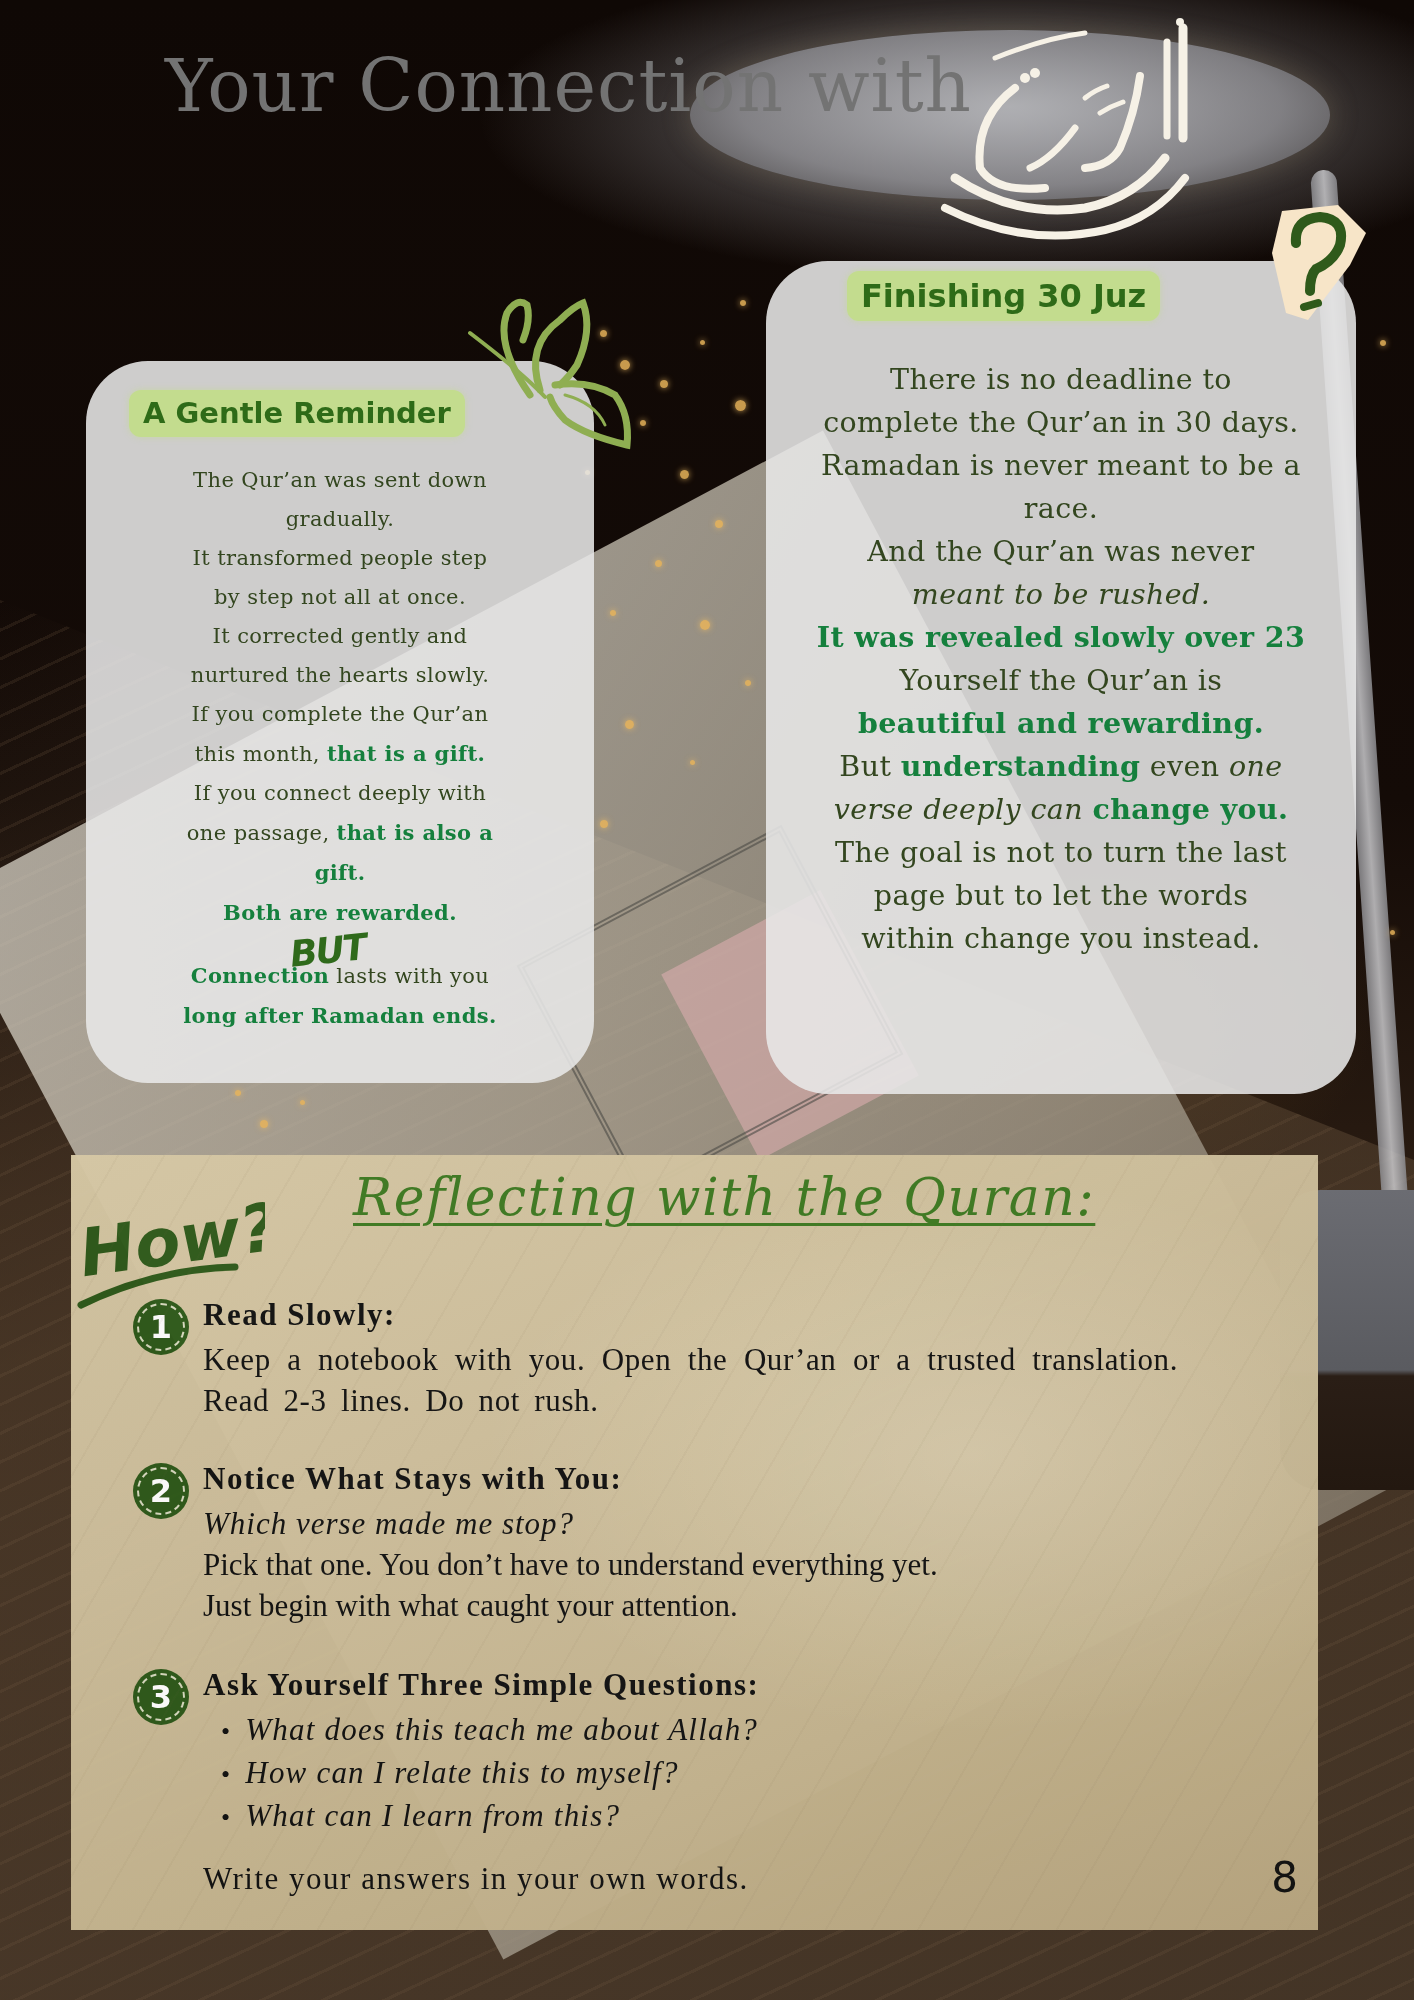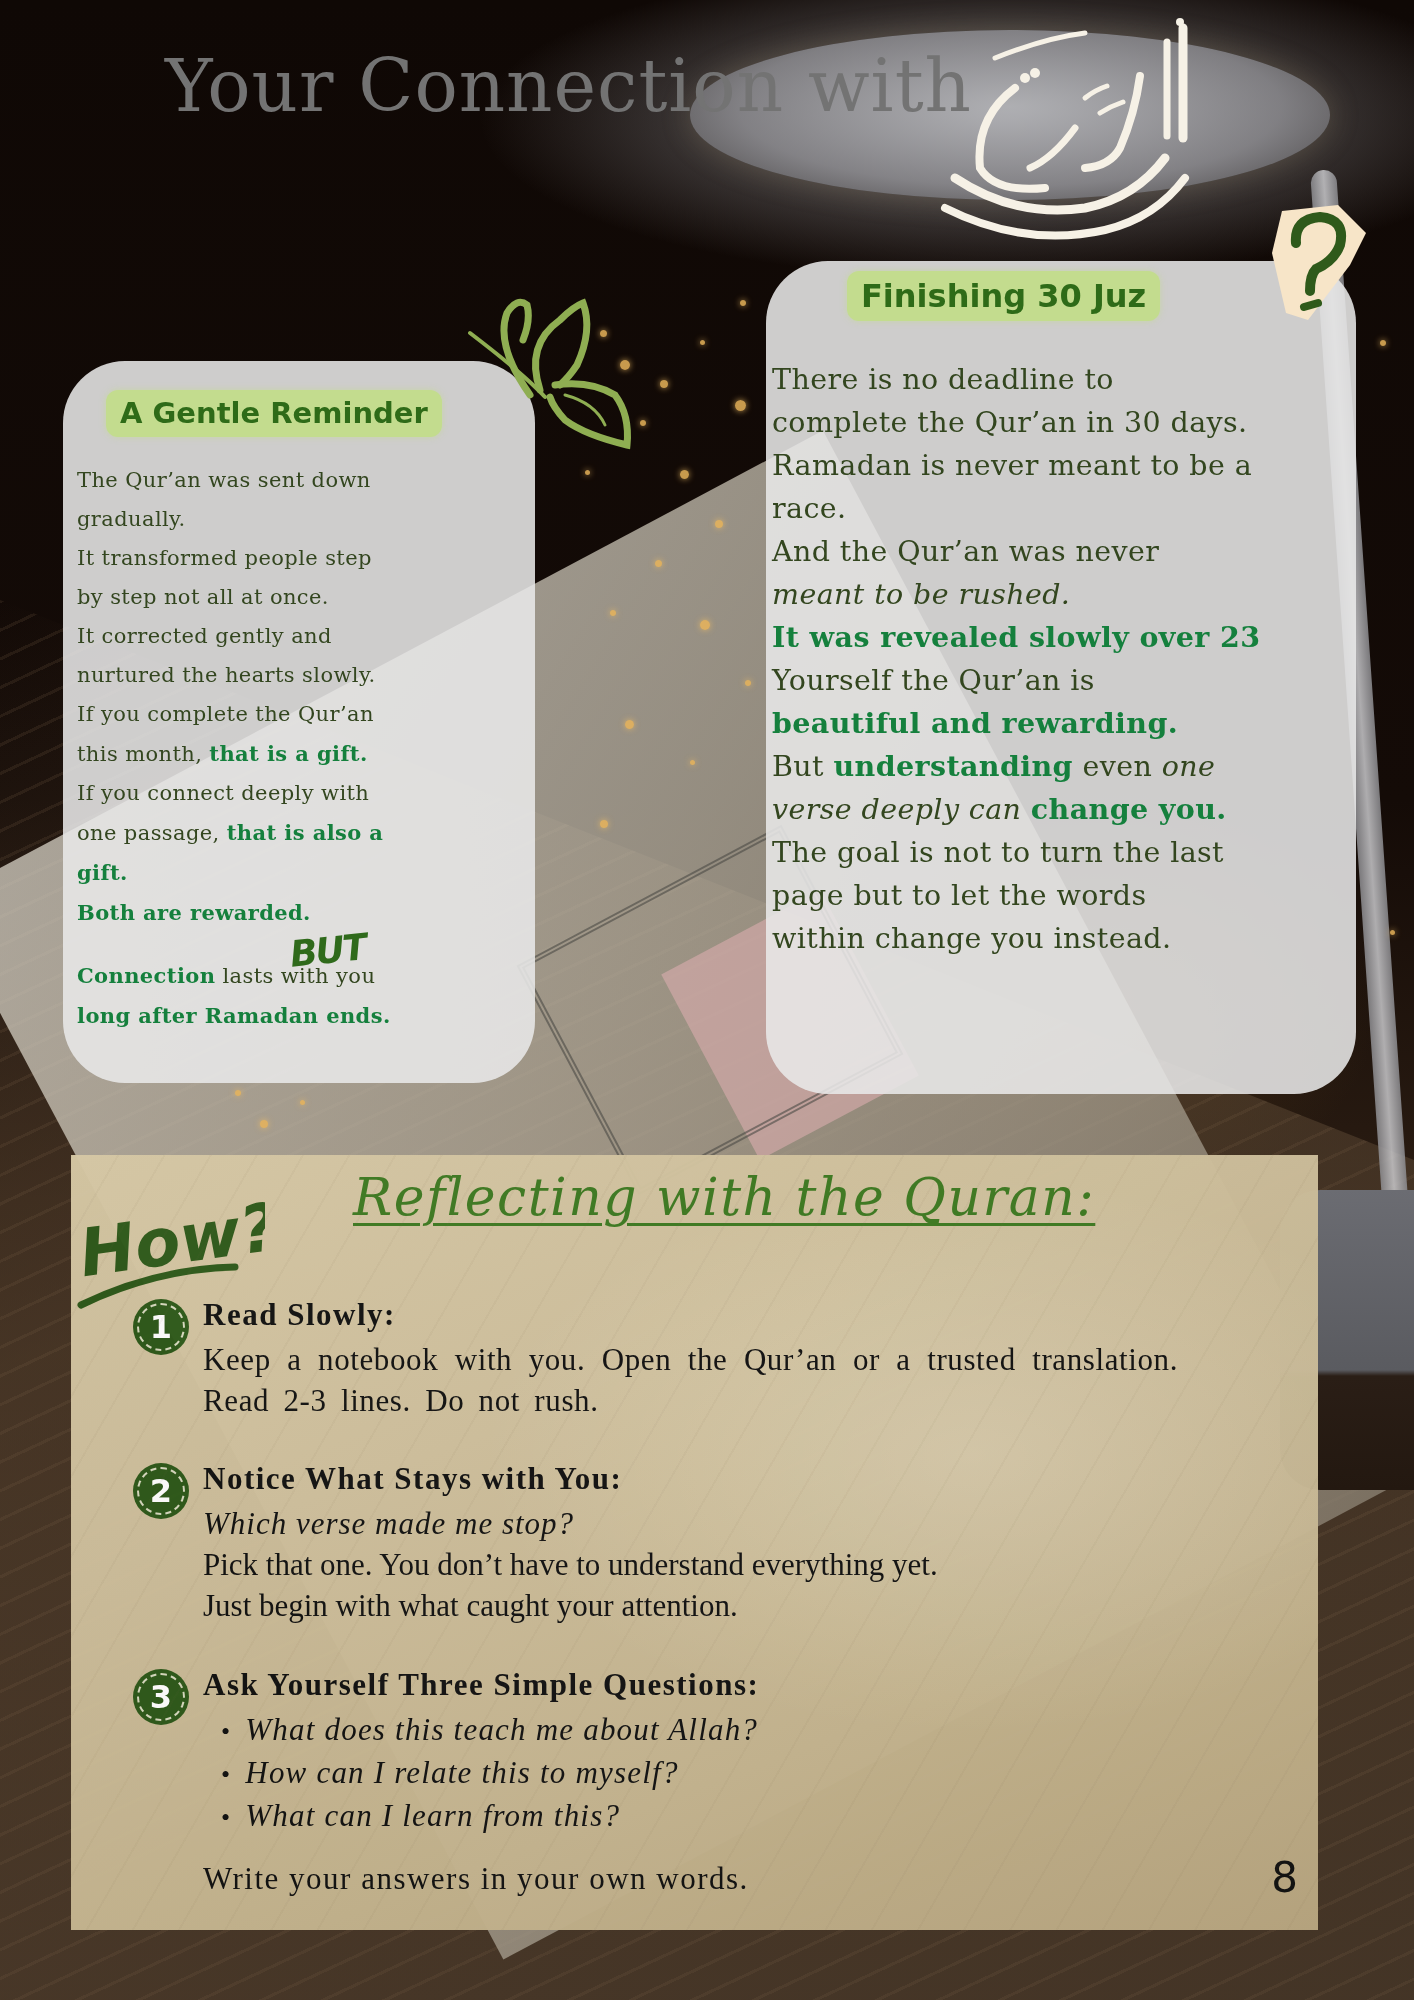--- a/index.html
+++ b/index.html
@@ -82,23 +82,24 @@
     }
     .calligraphy {
       position: absolute; left: 935px; top: 18px; width: 270px; height: 235px;
     }
 
     
     .card {
       position: absolute;
       background: rgba(232,232,232,0.88);
       border-radius: 62px;
+      text-align: center;
       color: #2f4520;
     }
-    .card-left { left: 63px; top: 361px; width: 472px; height: 722px; }
+    .card-left { left: 86px; top: 361px; width: 508px; height: 722px; }
     .card-right { left: 766px; top: 261px; width: 590px; height: 833px; }
 
     .card-badge {
       position: absolute;
       background: #c3dc8e;
       border-radius: 12px;
       color: #2e6b18;
       font-family: "DejaVu Sans", "Liberation Sans", sans-serif;
       font-weight: bold;
       font-size: 30px;

